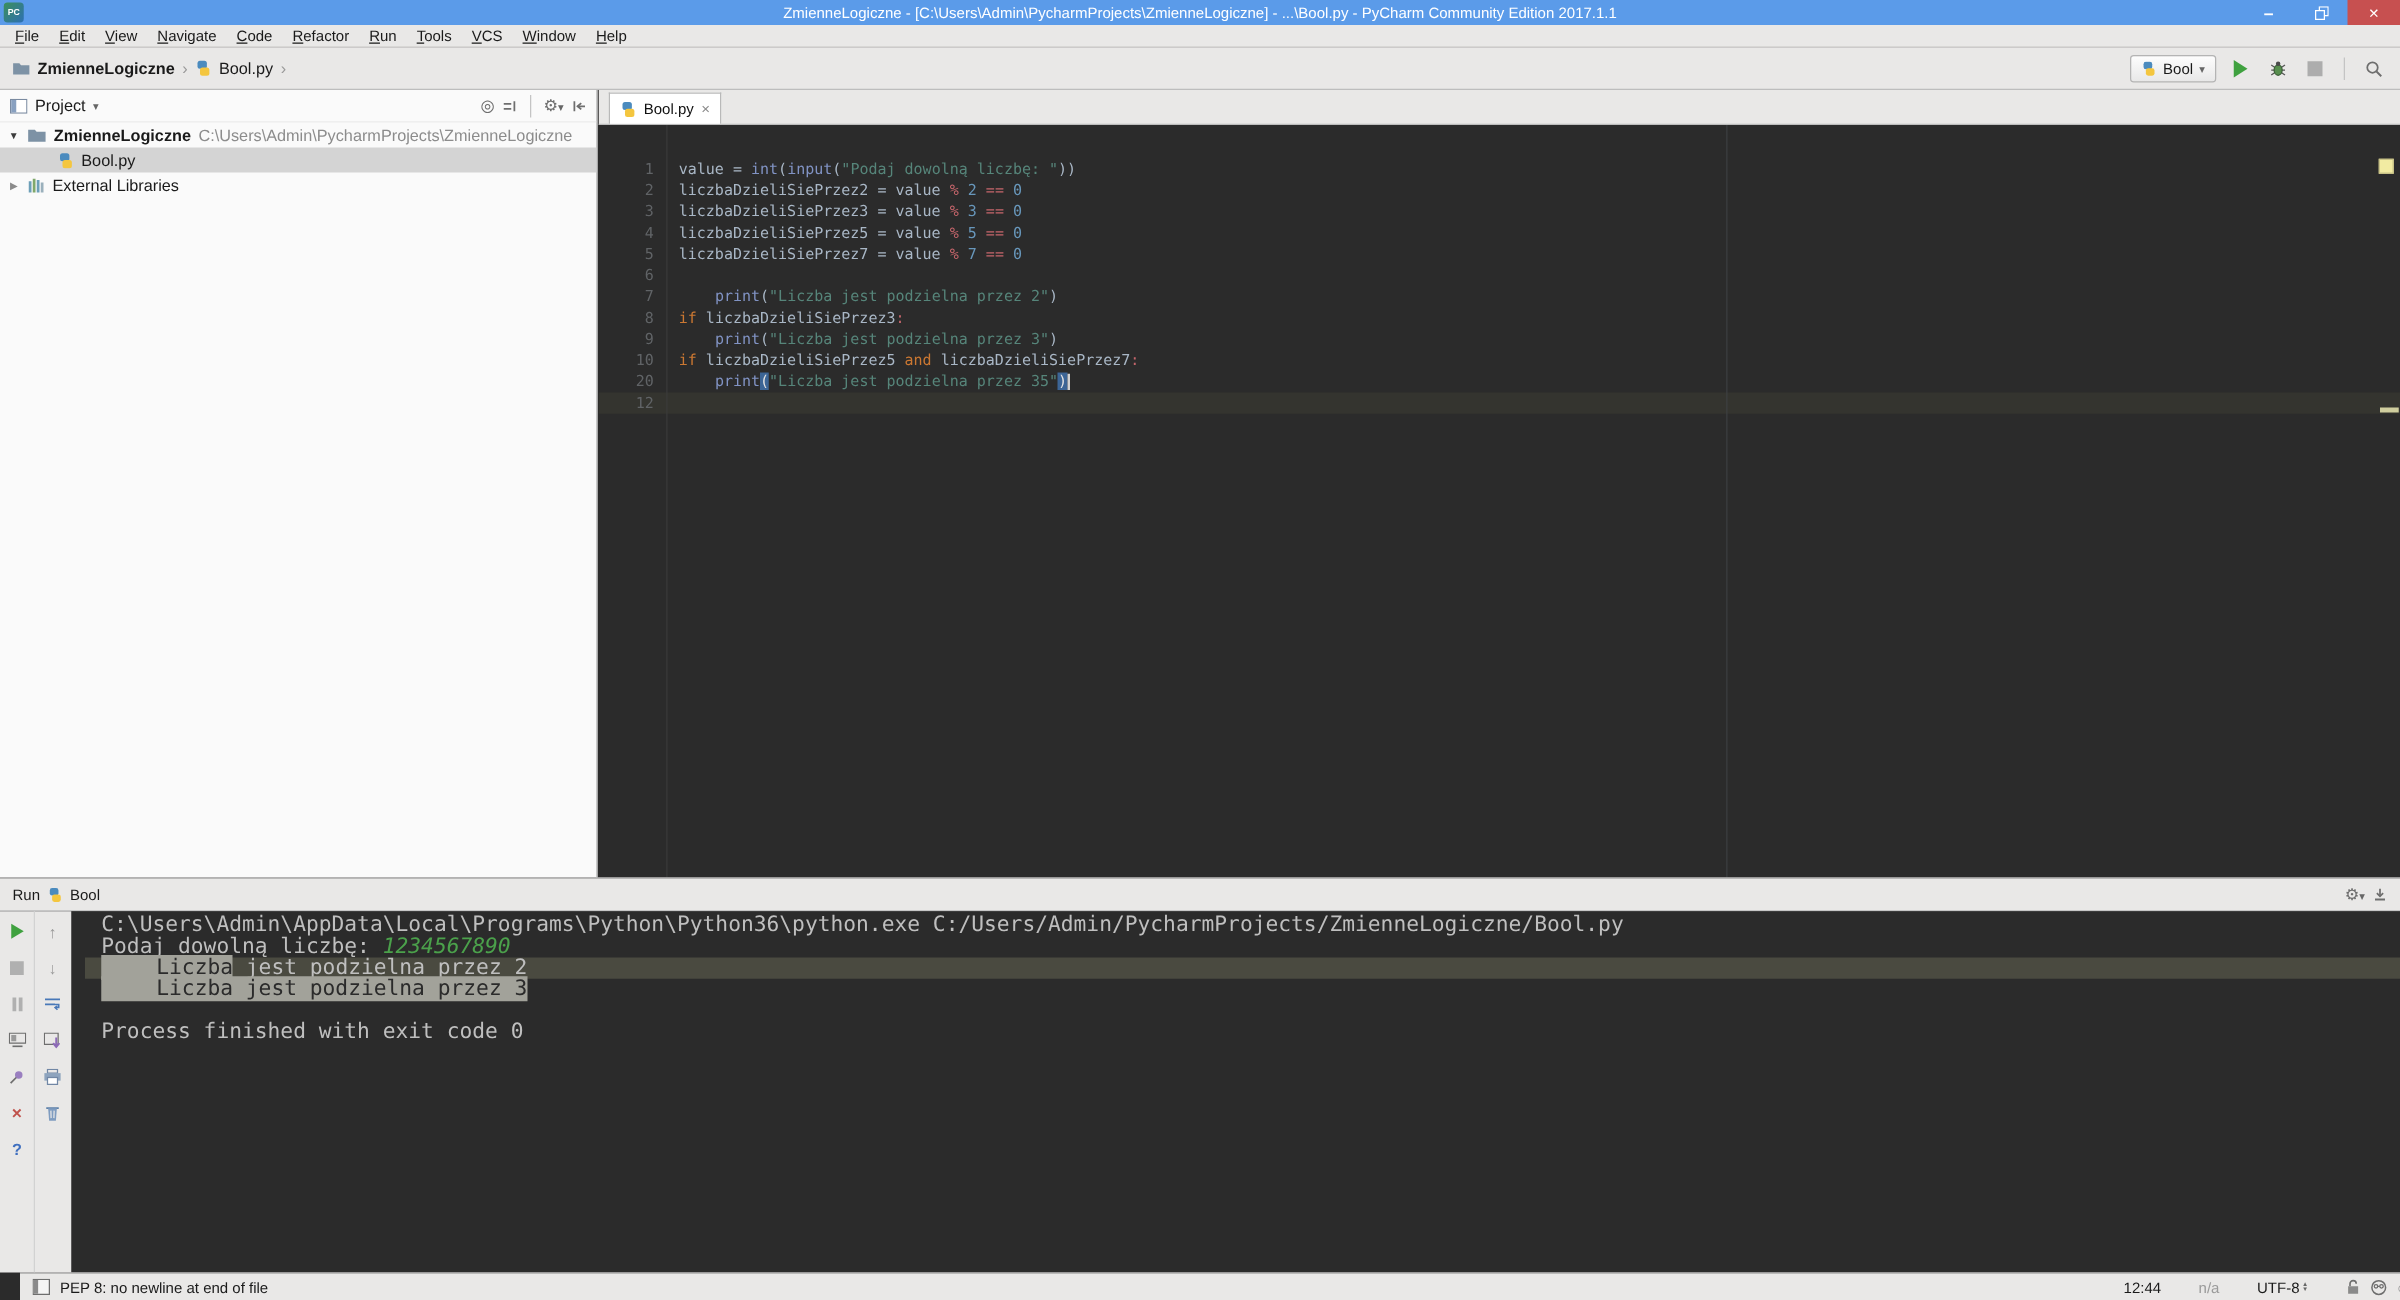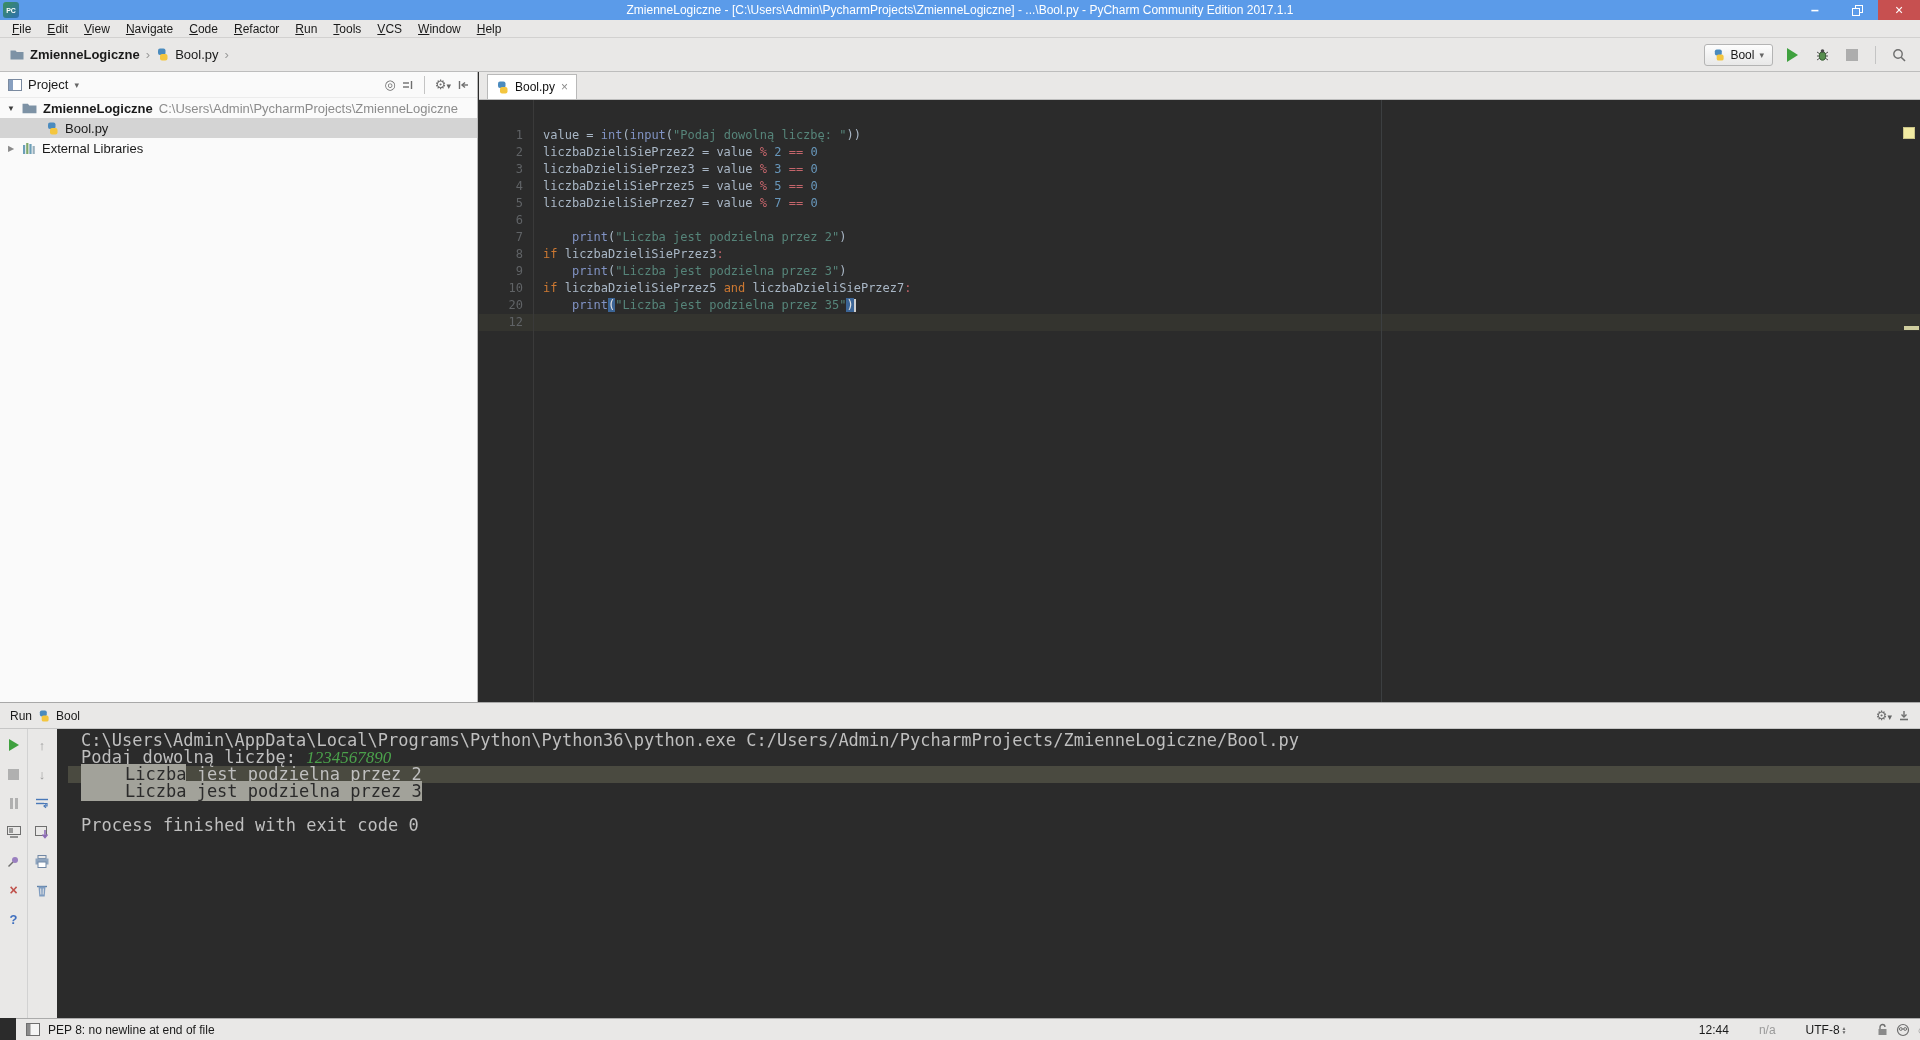--- a/index.html
+++ b/index.html
@@ -97,21 +97,21 @@
   .rt-stop { width:11px; height:11px; background:#b0b0b0; }
   .rt-pause { display:flex; gap:2px; }
   .rt-pause i { width:3px; height:11px; background:#b0b0b0; }
   .rt-x { color:#c0524c; font-weight:bold; font-size:14px; }
   .rt-help { color:#3f6fbf; font-weight:bold; font-size:13px; }
   .rt-arrow { color:#9a9a9a; font-size:13px; font-weight:bold; }
   #console { position:absolute; left:57px; top:0; right:0; bottom:0;
              font-family:"DejaVu Sans Mono", monospace; font-size:17px; color:var(--console-fg,#BFBFBF);margin-left:11px; }
   .cline { height:17px; line-height:17px; white-space:pre; padding-left:13px; }
   .cline.band { background:var(--console-band,#4A4A40); }
-  .cs-in { color:var(--console-input,#4BA14B); font-style:italic;font-family:Liberation Serif, serif; }
+  .cs-in { color:var(--console-input,#4BA14B); font-style:italic; }
   .cs-sel { background:var(--selection,#A2A29A); color:#2b2b2b;padding-left:44px; }
 
   
   #statusbar { position:absolute; left:16px; top:1018px; width:1920px; height:22px;
                background:var(--chrome,#E9E8E7); border-top:1px solid #ababab;
                display:flex; align-items:center; font-size:12px; color:#1a1a1a; padding:0 10px; gap:8px; }
   #statusbar .spacer { flex:1; }
   .sb-dim { color:#9a9a9a; }
   .sb-item { display:flex; align-items:center; gap:2px; }
   .updown { display:inline-flex; flex-direction:column; font-size:5px; line-height:4px; color:#666; }

